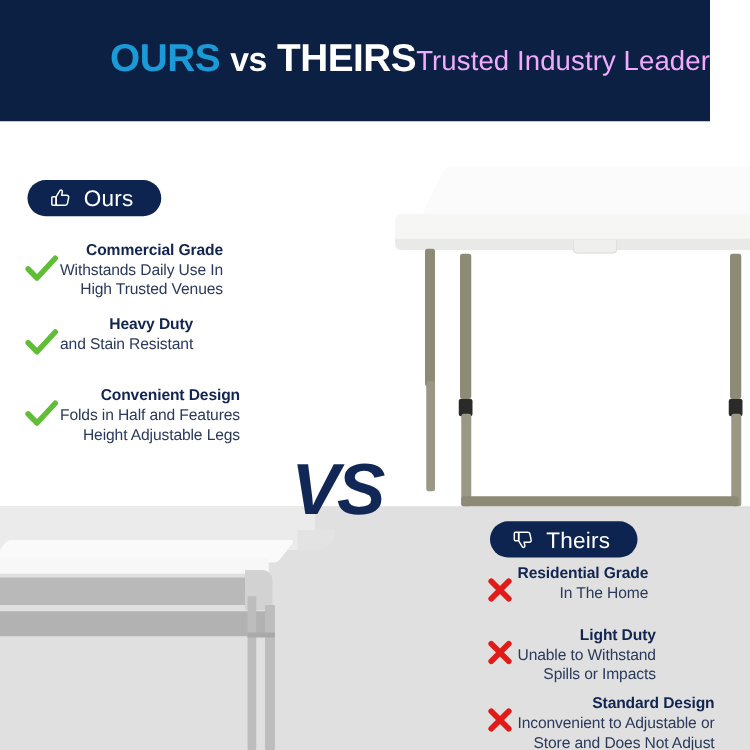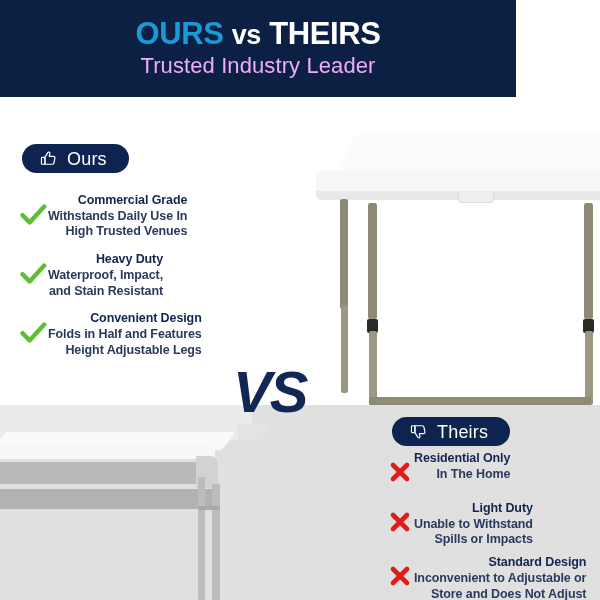--- a/index.html
+++ b/index.html
@@ -17,28 +17,28 @@
     height: 600px;
     overflow: hidden;
     background: #ffffff;
   }
 
   
   .header-band {
     position: absolute;
     left: 0;
     top: 0;
-    width: 516px;
+    width: 568px;
     height: 97px;
     background: #0b2043;
     box-sizing: border-box;
     display: flex;
-    flex-direction: column;
+    flex-direction: row;
     align-items: center;
-    justify-content: center;
+    justify-content: flex-end;
   }
   .header-title {
     font-size: 31px;
     font-weight: bold;
     letter-spacing: -0.4px;
     line-height: 1.05;
     margin: 0 0 2px 0;
     white-space: nowrap;
   }
   .header-title .ours-word { color: #1a9bd7; }
@@ -266,21 +266,21 @@
   .feature-title {
     color: #12254f;
     font-size: 12.5px;
     font-weight: bold;
     line-height: 1.25;
     letter-spacing: -0.1px;
   }
   .feature-desc {
     color: #2b3a5c;
     font-size: 12.5px;
-    font-weight: bold;
+    font-weight: normal;
     line-height: 1.26;
     letter-spacing: -0.1px;
   }
   .list-theirs .feature-row { margin-bottom: 6px; }
   .list-theirs .feature-mark { width: 28px; height: 44px; }
 </style>
 </head>
 <body>
 
 <div id="infographic">
@@ -353,21 +353,20 @@
     </div>
 
     <div class="feature-row">
       <span class="feature-mark">
         <svg width="27" height="24" viewBox="0 0 27 24" aria-hidden="true">
           <path d="M2.5 12.2 L9.6 19.4 L24.2 3.6" fill="none" stroke="#5fbe35" stroke-width="4.4" stroke-linecap="round" stroke-linejoin="round"></path>
         </svg>
       </span>
       <span class="feature-text">
         <div class="feature-title">Heavy Duty</div>
-        <div class="feature-desc">Waterproof, Impact,</div>
         <div class="feature-desc">and Stain Resistant</div>
       </span>
     </div>
 
     <div class="feature-row">
       <span class="feature-mark">
         <svg width="27" height="24" viewBox="0 0 27 24" aria-hidden="true">
           <path d="M2.5 12.2 L9.6 19.4 L24.2 3.6" fill="none" stroke="#5fbe35" stroke-width="4.4" stroke-linecap="round" stroke-linejoin="round"></path>
         </svg>
       </span>
@@ -390,21 +389,21 @@
 
   <div class="feature-list list-theirs">
 
     <div class="feature-row">
       <span class="feature-mark">
         <svg width="22" height="22" viewBox="0 0 22 22" aria-hidden="true">
           <path d="M4 4 L18 18 M18 4 L4 18" fill="none" stroke="#e01b18" stroke-width="4.6" stroke-linecap="round"></path>
         </svg>
       </span>
       <span class="feature-text">
-        <div class="feature-title">Residential Only</div>
+        <div class="feature-title">Residential Grade</div>
         <div class="feature-desc">In The Home</div>
       </span>
     </div>
 
     <div class="feature-row">
       <span class="feature-mark">
         <svg width="22" height="22" viewBox="0 0 22 22" aria-hidden="true">
           <path d="M4 4 L18 18 M18 4 L4 18" fill="none" stroke="#e01b18" stroke-width="4.6" stroke-linecap="round"></path>
         </svg>
       </span>

